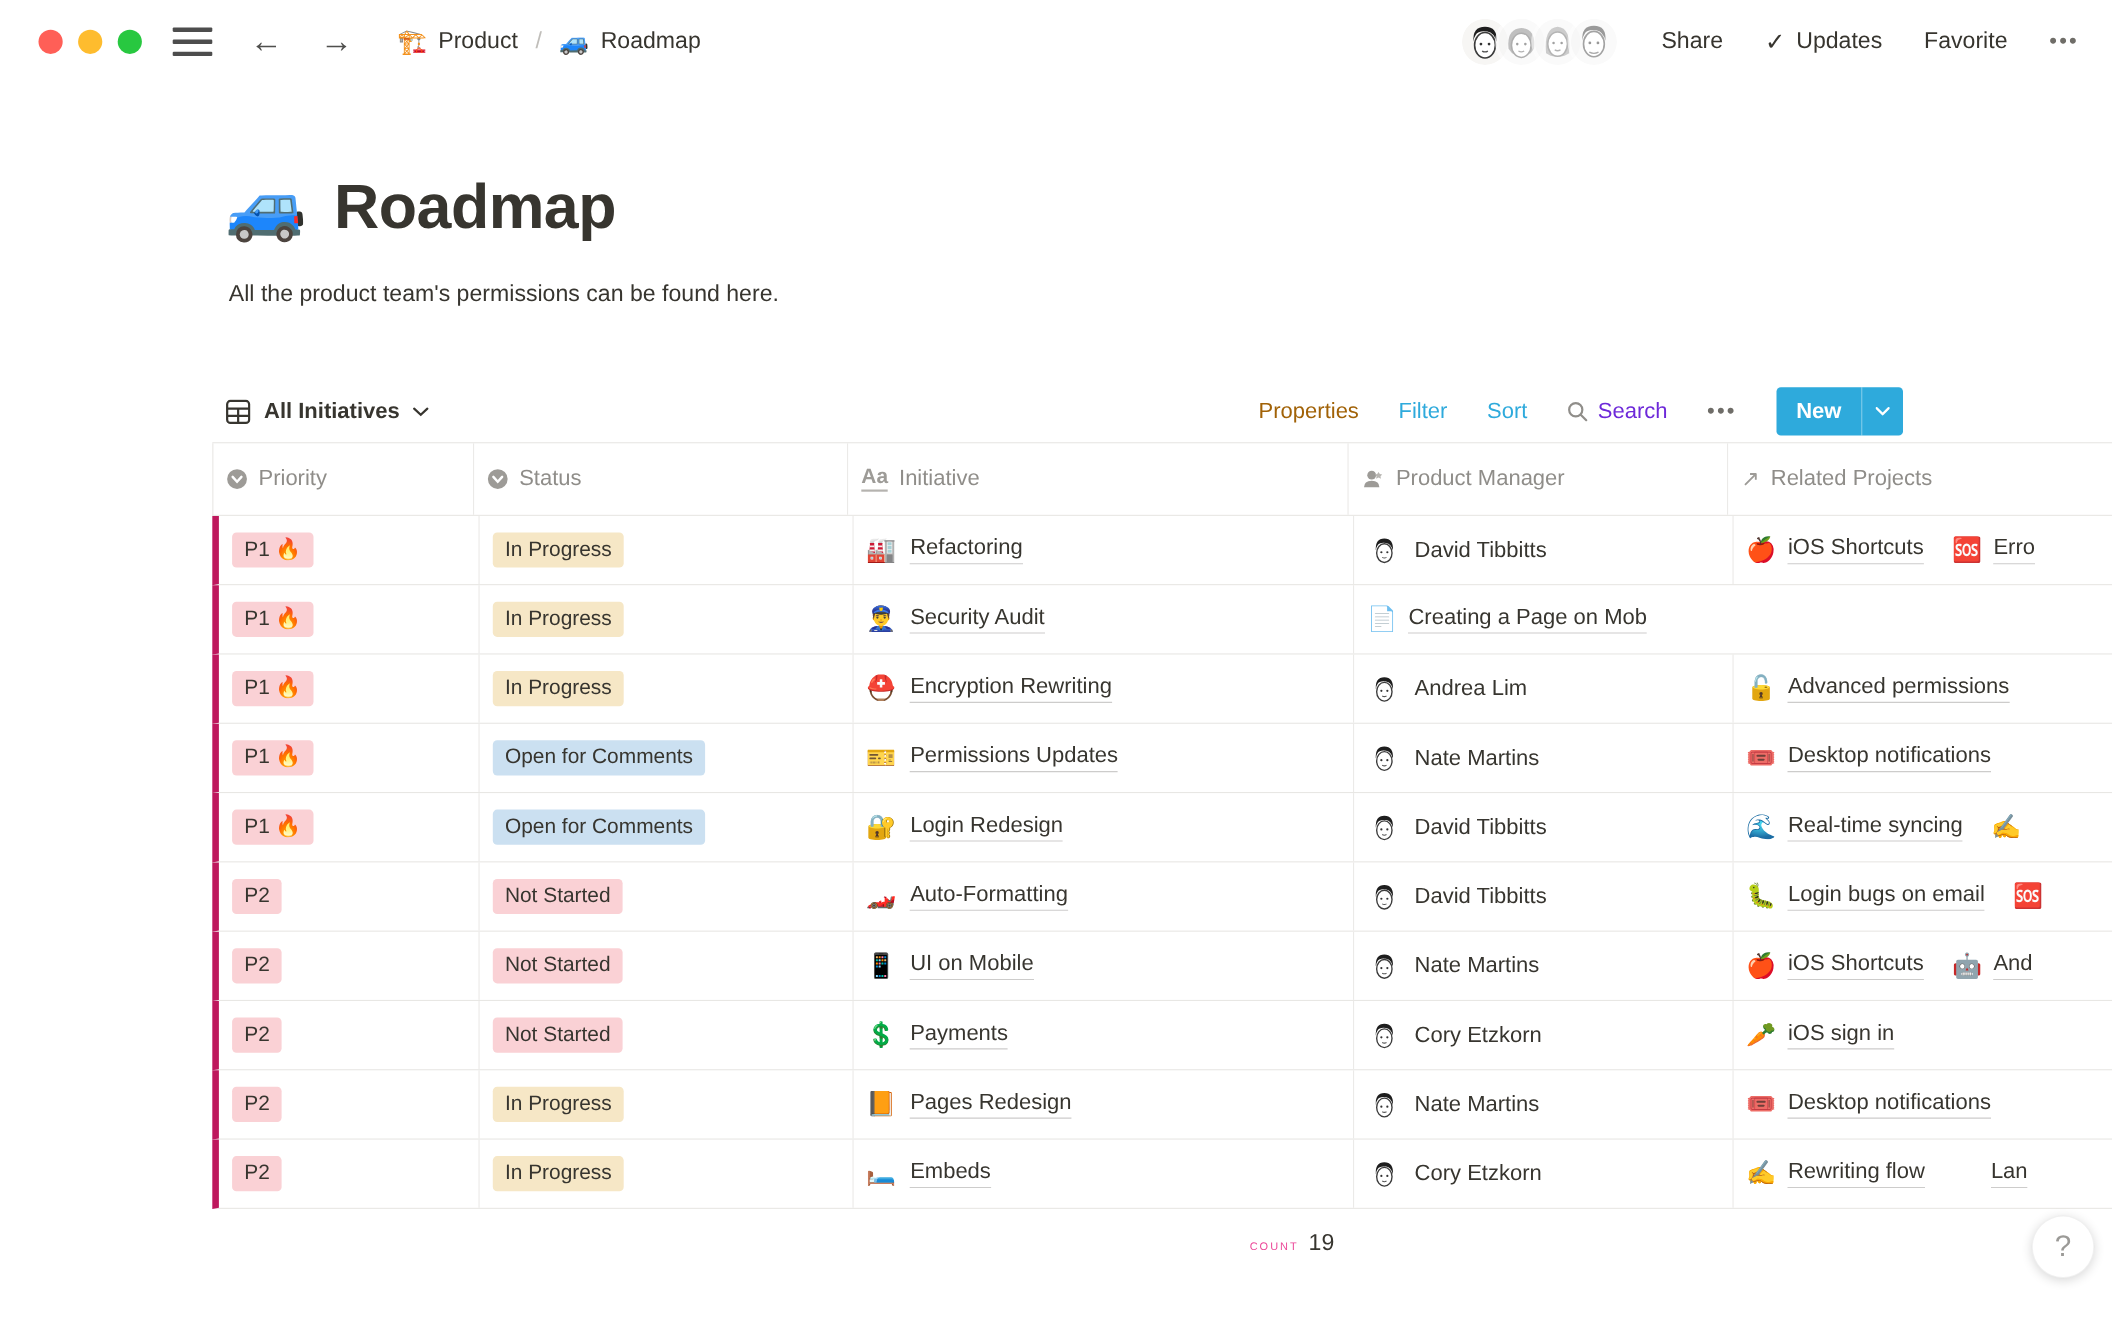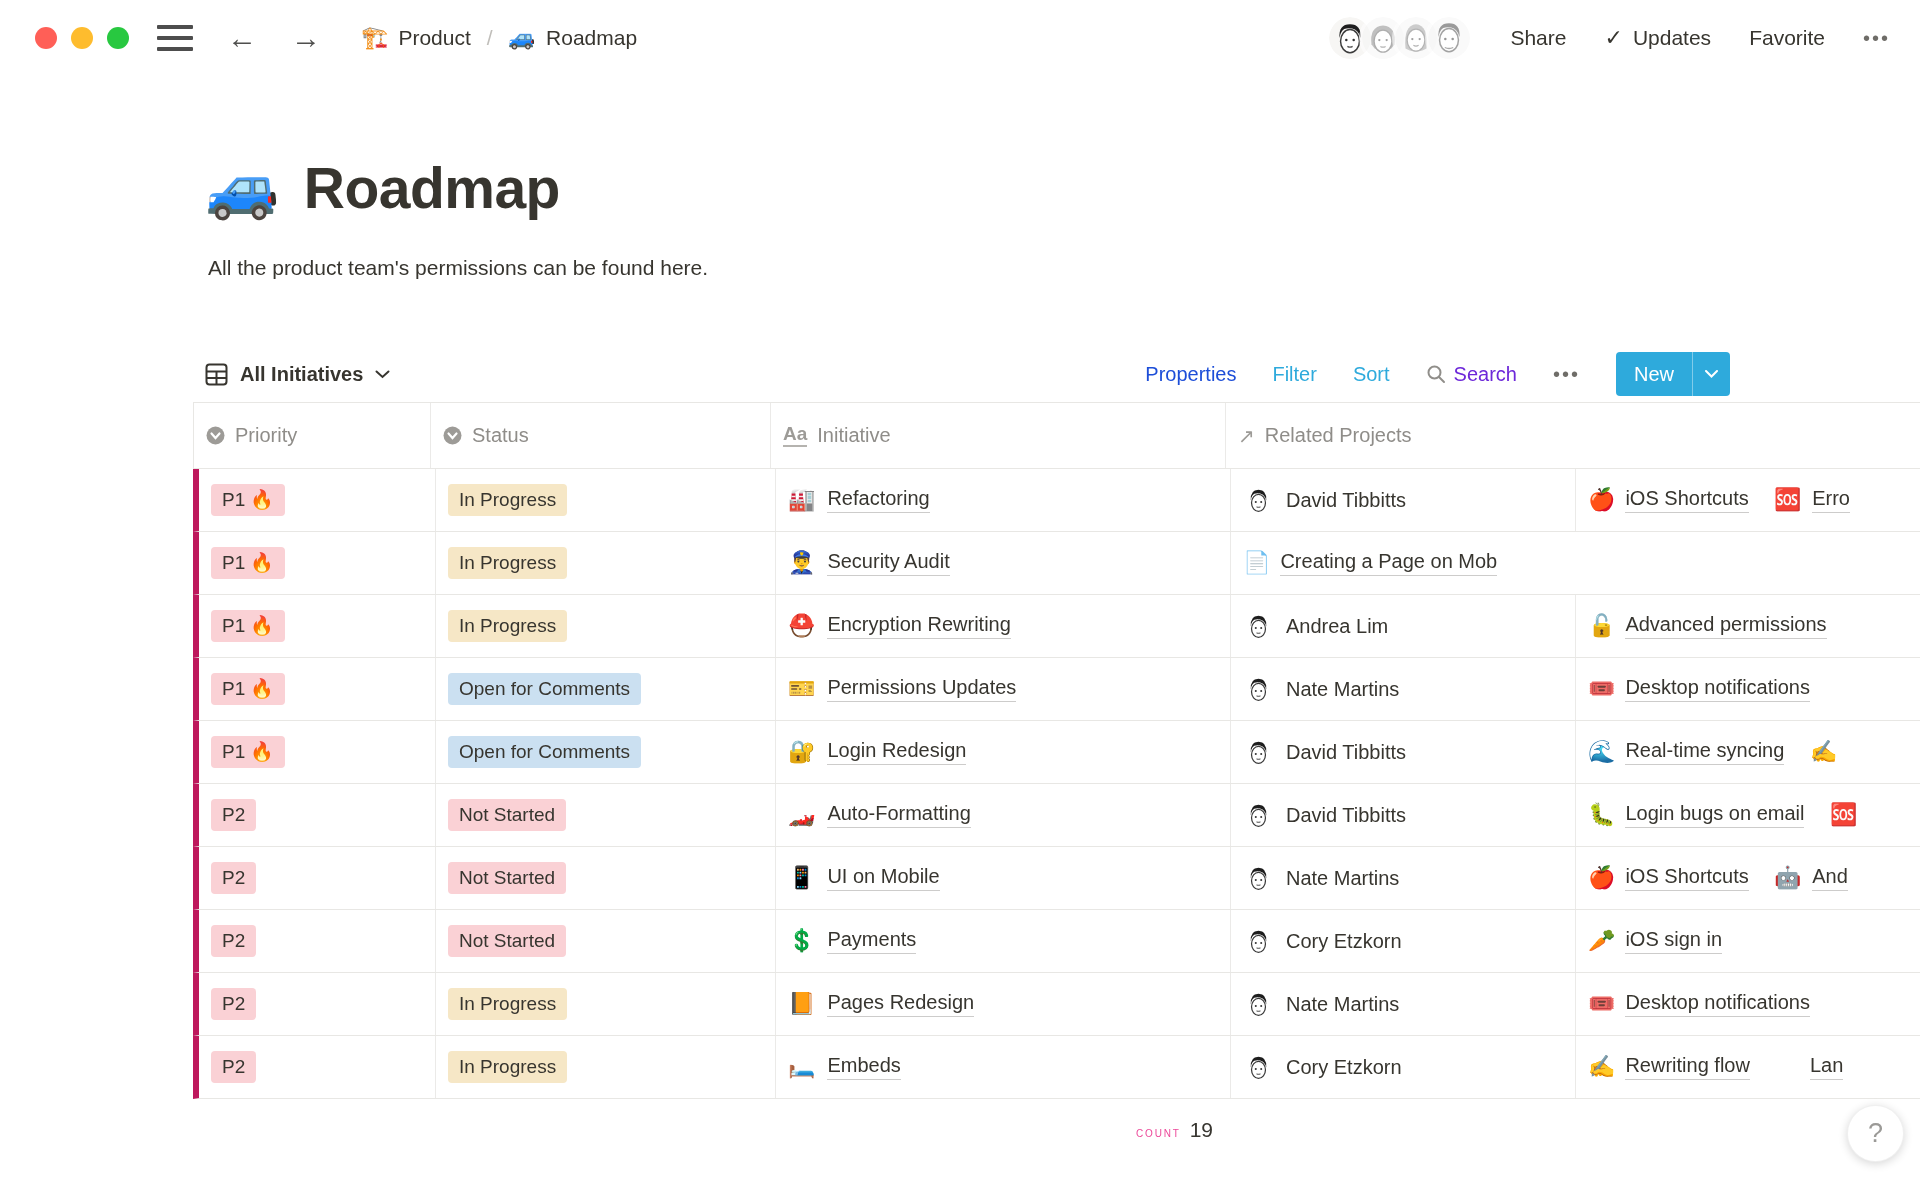--- a/index.html
+++ b/index.html
@@ -37,24 +37,24 @@
   .page-title { font-size:57px; font-weight:700; letter-spacing:-.5px; }
   .page-desc { margin:35px 0 0 3px; font-size:21px; height:28px; }
 
   
   .view-toolbar { margin:62px 190px 0 193px; height:56px; display:flex; align-items:center; padding-left:12px; }
   .view-switcher { display:flex; align-items:center; gap:12px; cursor:pointer; }
   .table-icon svg { display:block; }
   .view-label { font-size:20px; font-weight:700; }
   .chev { display:block; }
   .toolbar-right { margin-left:auto; display:flex; align-items:center; gap:36px; font-size:20px; }
-  .tb-gray { color:#1d4ed8; cursor:pointer; }
+  .tb-gray { color:#a16207; cursor:pointer; }
   .tb-blue { color:#2eaadc; cursor:pointer; }
   .tb-search { display:flex; align-items:center; gap:8px; color:#6d28d9; cursor:pointer; }
-  .new-btn { display:inline-flex; align-items:stretch; background:#2eaadc; color:#fff; border:none; border-radius:4px; height:44px; font-family:inherit; font-size:20px; font-weight:400; cursor:pointer; padding:0; }
+  .new-btn { display:inline-flex; align-items:stretch; background:#2eaadc; color:#fff; border:none; border-radius:4px; height:44px; font-family:inherit; font-size:20px; font-weight:700; cursor:pointer; padding:0; }
   .new-btn .nb-label { display:flex; align-items:center; padding:0 18px; }
   .new-btn .nb-caret { display:flex; align-items:center; padding:0 12px; border-left:1px solid rgba(255,255,255,.4); }
 
   
   .db-table { margin-left:193px; border-top:1px solid #e8e7e4; }
   .trow, .thead-row, .tfoot-row { display:grid; grid-template-columns:237px 340px 455px 345px minmax(0,1fr); align-items:center; }
   .thead-row { height:66px; border-bottom:1px solid #e8e7e4; border-left:1px solid #e8e7e4; color:#8f8d89; font-size:20px; }
   .trow { height:63px; border-bottom:1px solid #e8e7e4; border-left:6px solid #be185d; }
   .cell { padding:0 12px; height:100%; display:flex; align-items:center; overflow:hidden; }
   .cell.v-div { border-right:1px solid #ebeae8; }
@@ -237,20 +237,30 @@
             <circle cx="9.5" cy="9.5" r="9" fill="#9d9b97"></circle>
             <path d="M5.5 7.5 L9.5 12 L13.5 7.5" fill="none" stroke="#fff" stroke-width="2.2" stroke-linecap="round"></path>
           </svg>
       </span>
       <span>Status</span>
     </div>
     <div class="cell hcell v-div">
       <span class="aa-icon">Aa</span>
       <span>Initiative</span>
     </div>
+    <div class="cell hcell v-div">
+      <span class="hicon">
+        <svg width="21" height="19" viewBox="0 0 21 19">
+            <circle cx="9" cy="6" r="4" fill="#9d9b97"></circle>
+            <path d="M2 17 Q2 11 9 11 Q16 11 16 17 Z" fill="#9d9b97"></path>
+            <path d="M14 5 l1.2 -2 l1.2 2 l2.2 .4 l-1.6 1.6 l.4 2.2 l-2.2 -1 l-2.2 1 l.4 -2.2 l-1.6 -1.6 Z" fill="#b9b7b3"></path>
+          </svg>
+      </span>
+      <span>Product Manager</span>
+    </div>
     <div class="cell hcell">
       <span class="rel-arrow">↗</span>
       <span>Related Projects</span>
     </div>
   </div>
 
   <div>
   <div class="trow">
     <div class="cell v-div">
       <span class="badge pink">P1 🔥</span>

